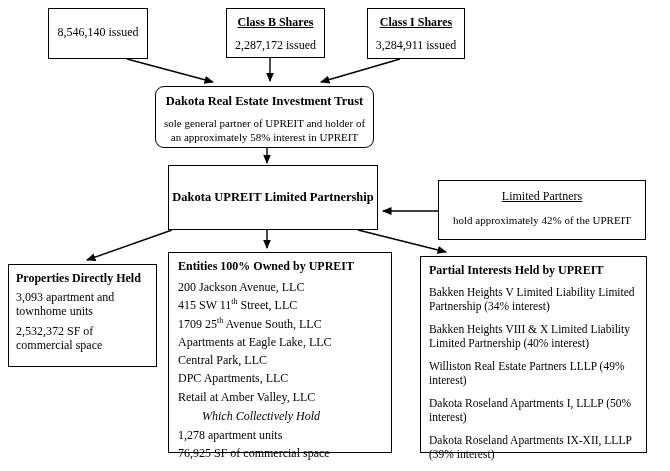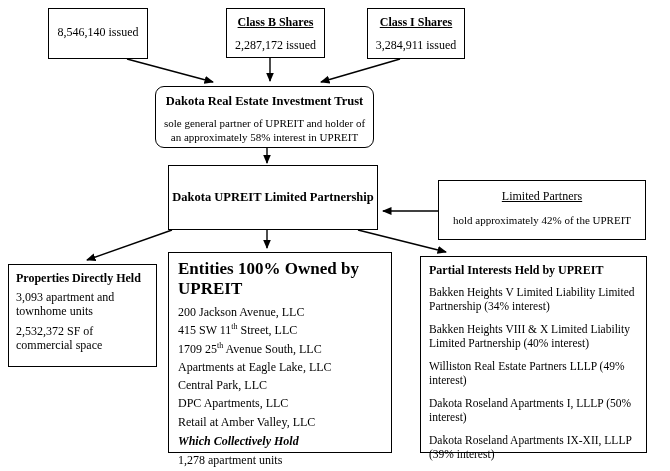--- a/index.html
+++ b/index.html
@@ -59,27 +59,28 @@
   .lp-title { font-size: 12px; text-decoration: underline; }
   .lp-sub { font-size: 11px; margin-top: 10px; }
 
   
   #properties-box { padding: 6px 7px; }
   .prop-header { font-weight: bold; font-size: 12px; margin-bottom: 4px; }
   .prop-line { font-size: 12px; line-height: 1.2; margin-bottom: 5px; }
 
   
   #entities-box { padding: 6px 9px; }
-  .ent-header { font-weight: bold; font-size: 17px; margin-bottom: 7px; }
+  .ent-header { font-weight: bold; font-size: 12px; margin-bottom: 7px; }
   .ent-item { font-size: 12px; line-height: 1.15; margin-bottom: 4.5px; }
   .ent-collective {
     font-size: 12px;
-    font-weight: bold;
+    font-weight: normal;
     font-style: italic;
     margin-bottom: 4.5px;
+    margin-left: 24px;
   }
   .ent-item sup { font-size: 8px; line-height: 0; }
 
   
   #partial-box { padding: 6px 8px; }
   .part-header { font-weight: bold; font-size: 12px; margin-bottom: 7px; }
   .part-item { font-size: 11.5px; line-height: 1.22; margin-bottom: 9px; }
 </style>
 </head>
 <body>

